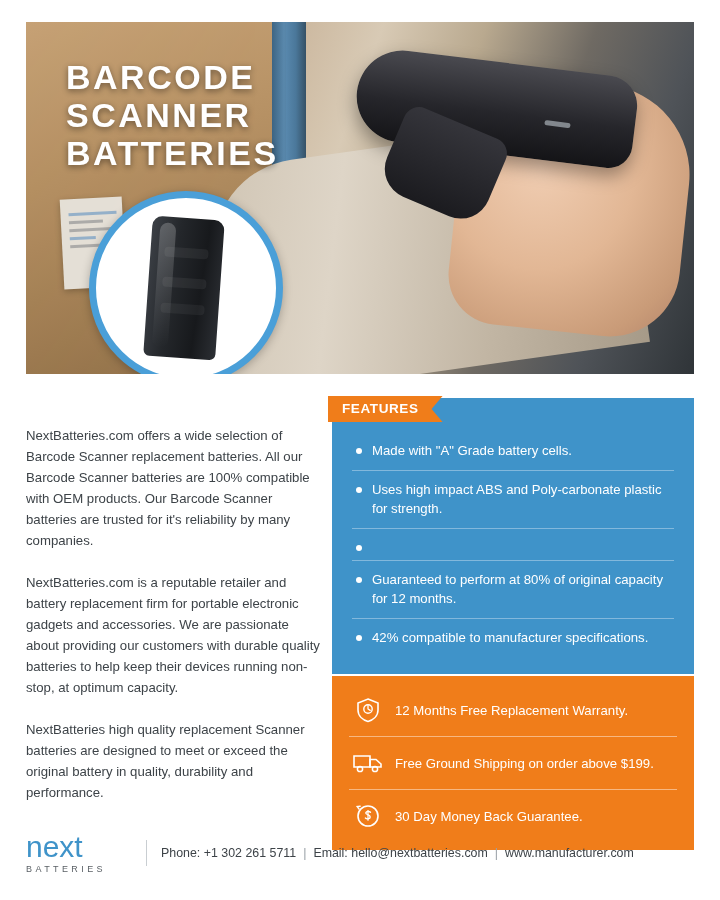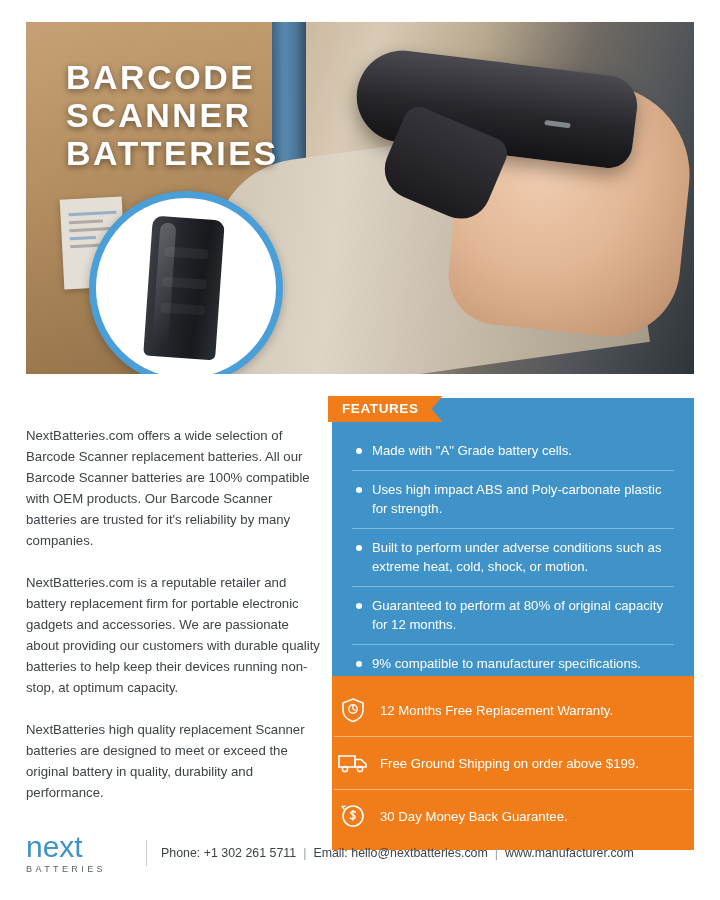--- a/index.html
+++ b/index.html
@@ -246,21 +246,21 @@
     margin: 7px 10px 0 2px;
   }
 
   
   .guarantees {
     position: absolute;
     left: 332px;
     top: 676px;
     width: 362px;
     background: #f07d1a;
-    padding: 8px 2px;
+    padding: 8px 17px;
     box-sizing: border-box;
     text-align: center;
   }
   .guarantee-item {
     display: flex;
     align-items: center;
     color: #ffffff;
     font-size: 13.2px;
     line-height: 19px;
     padding: 11px 0;
@@ -361,29 +361,28 @@
     <div class="feature-item">
       <span class="feature-bullet"></span>
       <span>Made with "A" Grade battery cells.</span>
     </div>
     <div class="feature-item">
       <span class="feature-bullet"></span>
       <span>Uses high impact ABS and Poly-carbonate plastic for strength.</span>
     </div>
     <div class="feature-item">
       <span class="feature-bullet"></span>
-      <span>Built to perform under adverse conditions such as extreme heat, cold, shock, or motion.</span>
     </div>
     <div class="feature-item">
       <span class="feature-bullet"></span>
       <span>Guaranteed to perform at 80% of original capacity for 12 months.</span>
     </div>
     <div class="feature-item">
       <span class="feature-bullet"></span>
-      <span>9% compatible to manufacturer specifications.</span>
+      <span>42% compatible to manufacturer specifications.</span>
     </div>
   </div>
 
   <div class="guarantees">
 
     <div class="guarantee-item">
       <span class="guarantee-icon">
         <svg width="26" height="26" viewBox="0 0 26 26">
           <path d="M13 2 L23 6 V13 C23 19 18 23 13 24.5 C8 23 3 19 3 13 V6 Z" fill="none" stroke="#ffffff" stroke-width="1.6"></path>
           <circle cx="13" cy="12" r="4.2" fill="none" stroke="#ffffff" stroke-width="1.4"></circle>

